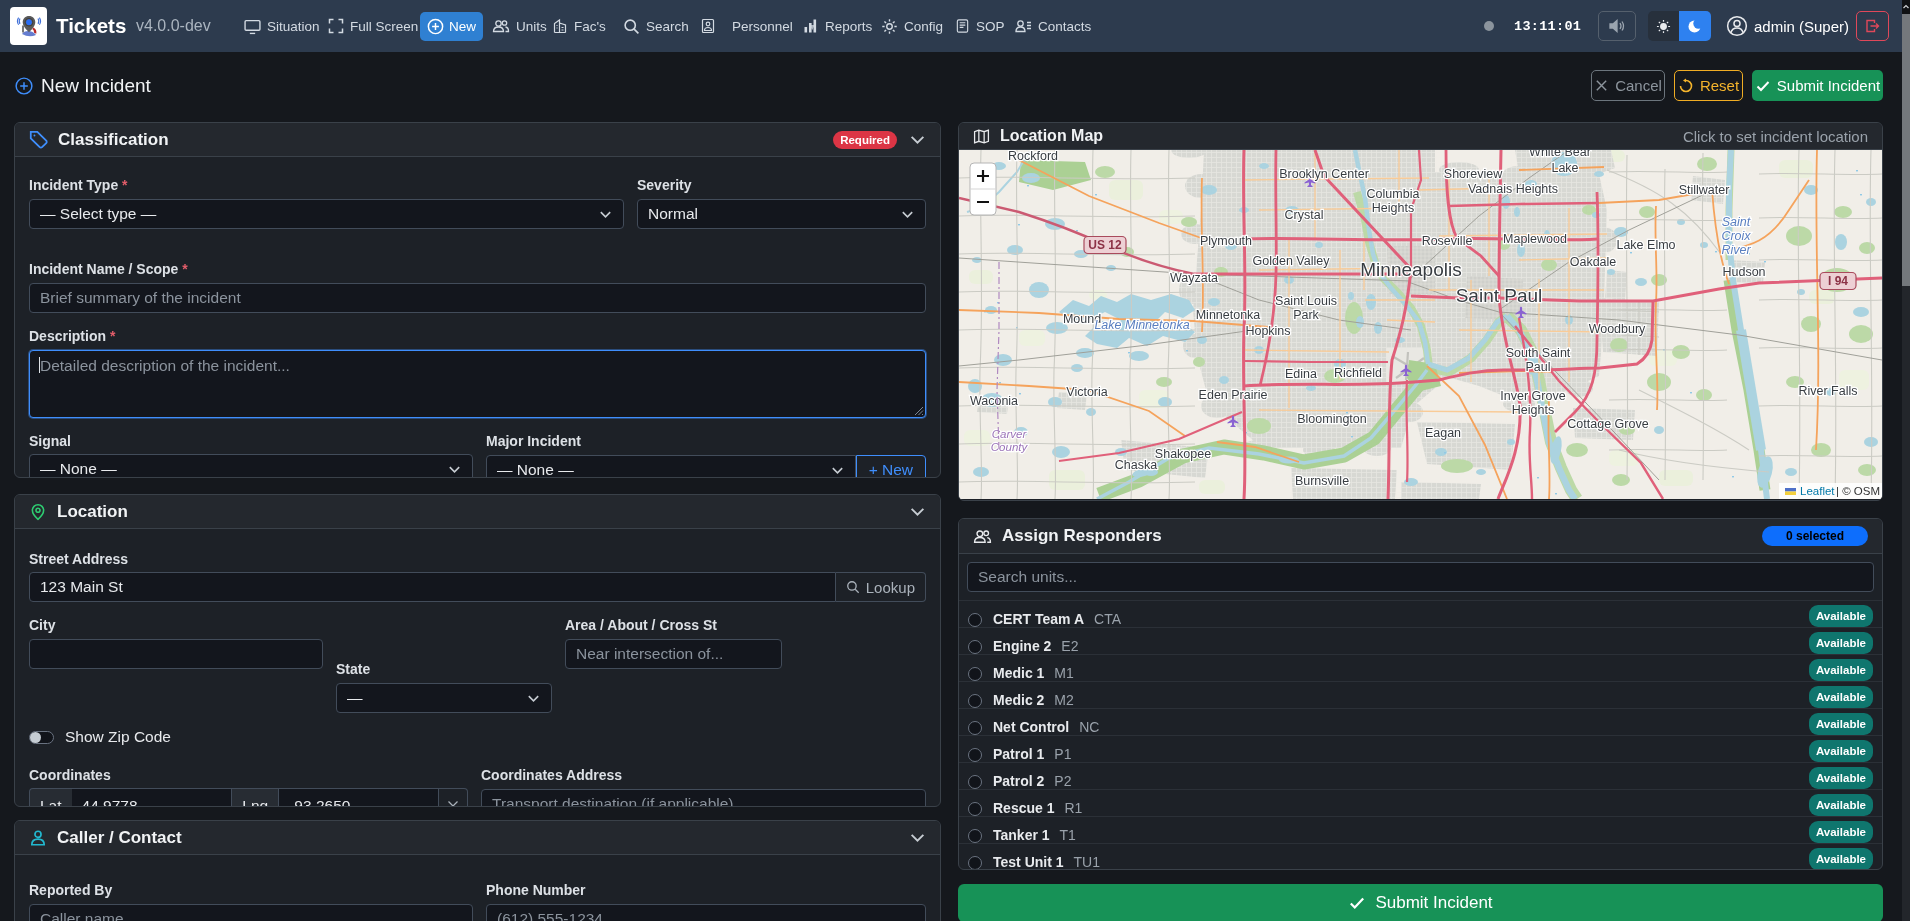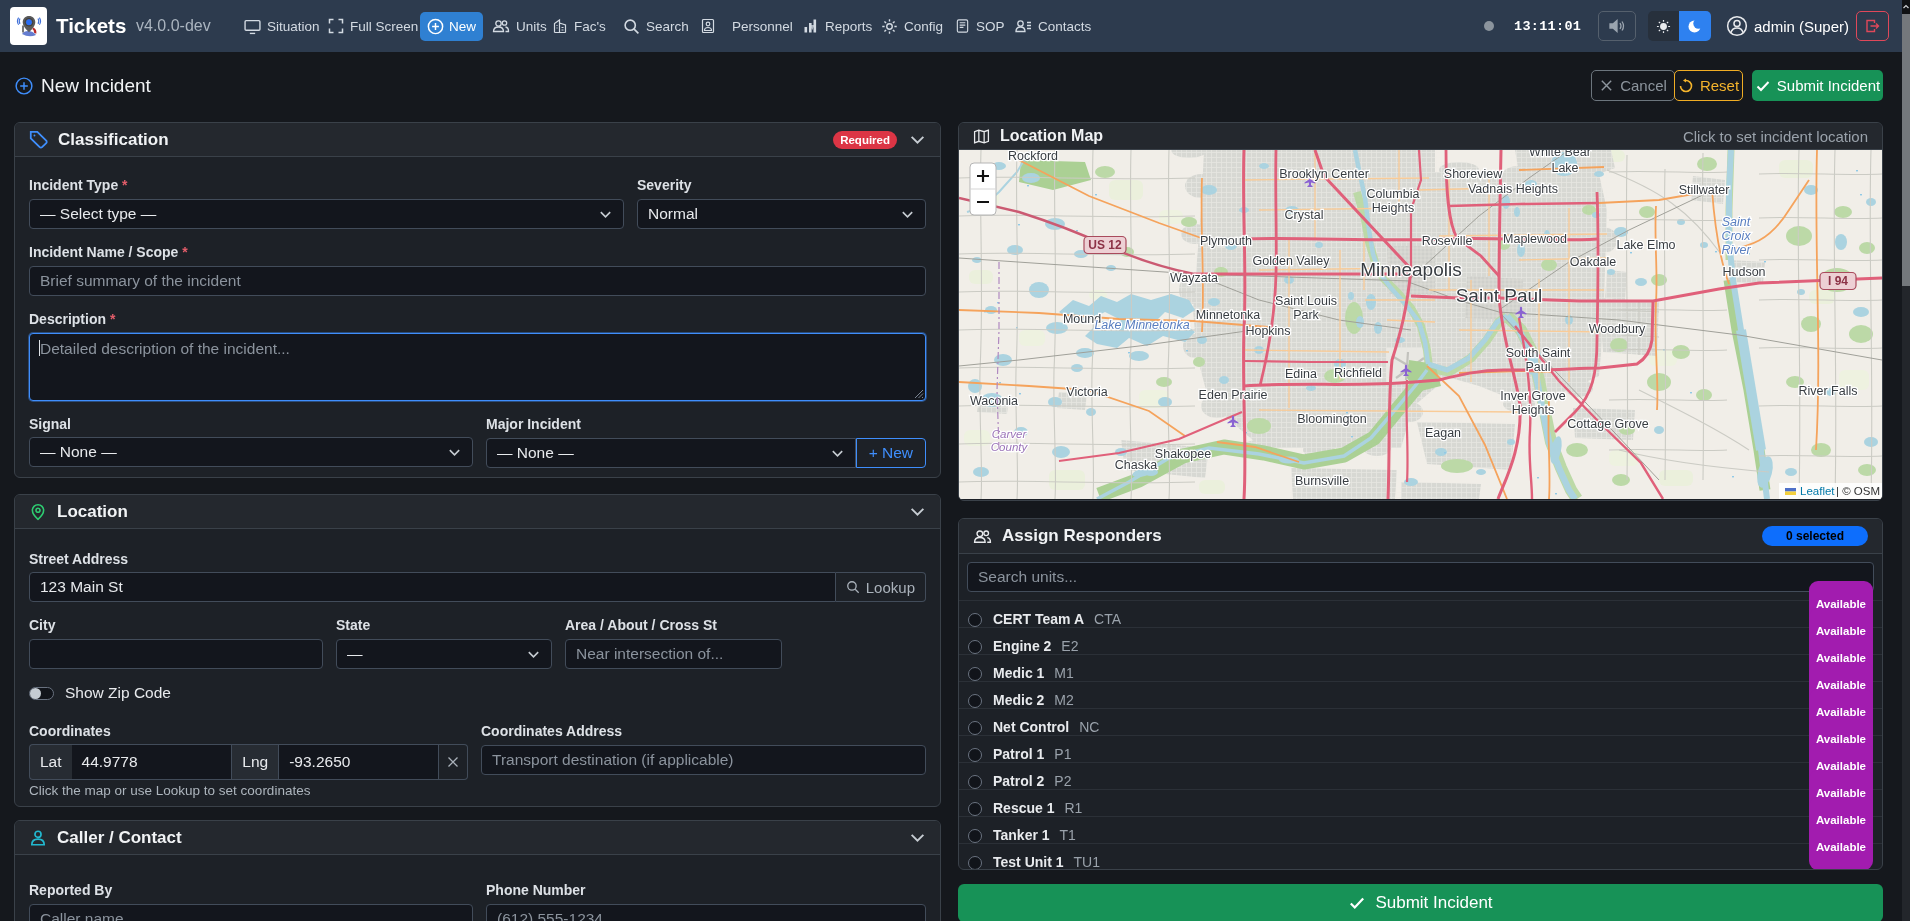--- a/index.html
+++ b/index.html
@@ -22,21 +22,21 @@
 .theme { left:1648px; top:11px !important; height:30px !important; border-radius:5px; overflow:hidden; }
 .theme .sun { width:31px; height:30px; background:#27303c; display:flex; align-items:center; justify-content:center; }
 .theme .moon { width:32px; height:30px; background:#2e81f0; display:flex; align-items:center; justify-content:center; }
 .admin { left:1726px; gap:6px; color:#fff; font-size:15px; }
 .logout { left:1856px; top:11px !important; height:30px !important; width:33px; border:1px solid #e0485a; border-radius:5px; justify-content:center; }
 
 
 .pagehead { position:absolute; left:0; top:52px; width:1910px; height:56px; }
 .ph-title { position:absolute; left:15px; top:23px; display:flex; align-items:center; gap:8px; font-size:19px; color:#f1f3f5; }
 .btn { position:absolute; top:18px; height:31px; display:flex; align-items:center; justify-content:center; gap:6px; border-radius:5px; font-size:15px; }
-.btn-cancel { left:1591px; width:84px; border:1px solid #6c757d; color:#8d959d; }
+.btn-cancel { left:1591px; width:74px; border:1px solid #6c757d; color:#8d959d; }
 .btn-reset { left:1674px; width:69px; border:1px solid #f0ad24; color:#f4b42c; }
 .btn-submit { left:1752px; width:131px; background:#179257; color:#fff; }
 
 
 .col-left { position:absolute; left:14px; top:122px; width:927px; }
 .col-right { position:absolute; left:958px; top:122px; width:925px; }
 .panel { background:#1d2127; border:1px solid #3a4149; border-radius:6px; margin-bottom:16px; overflow:hidden; }
 .panel-h { background:#24282e; border-bottom:1px solid #3a4149; display:flex; align-items:center; padding:0 14px; height:34px; }
 .panel-h .pt { font-size:17px; font-weight:700; color:#f1f3f5; margin-left:10px; }
 .panel-h .right { margin-left:auto; display:flex; align-items:center; gap:12px; }
@@ -63,21 +63,21 @@
 .igroup .addon { background:#272c33; border:1px solid #424c5a; border-left:none; color:#e8eaed; font-size:15.5px; display:flex; align-items:center; padding:0 10px; }
 .igroup .addon.first { border-left:1px solid #424c5a; border-radius:4px 0 0 4px; border-right:none; }
 .igroup .btn-ad { border:1px solid #424c5a; border-left:none; border-radius:0 4px 4px 0; color:#aab2bb; display:flex; align-items:center; gap:6px; font-size:15.5px; padding:0 12px; }
 
 
 .search-inp { margin:8px; width:calc(100% - 16px); }
 .unit { display:flex; align-items:flex-end; height:27px; padding:0 9px; border-top:1px solid #2b3037; font-size:14px; }
 .unit .cb { width:14px; height:14px; border:1px solid #6a7380; border-radius:50%; background:#11141a; margin-right:11px; flex:none; }
 .unit b { color:#e8eaed; font-size:14px; }
 .unit .code { color:#9aa2ab; margin-left:10px; }
-.unit .avail { margin-left:auto; background:#a21caf; color:#fff; font-size:11.5px; font-weight:700; border-radius:9px; padding:17px 7px; }
+.unit .avail { margin-left:auto; background:#0f766e; color:#fff; font-size:11.5px; font-weight:700; border-radius:9px; padding:5px 7px; }
 .badge-sel { background:#0d6efd; color:#000000; font-size:12px; font-weight:700; border-radius:10px; padding:3px 24px; }
 .bigsubmit { position:absolute; left:0; top:762px; width:925px; height:38px; background:#179257; border-radius:6px; color:#fff; font-size:17px; display:flex; align-items:center; justify-content:center; gap:9px; }
 
 
 .sbar { position:absolute; right:0; top:0; width:8px; height:921px; background:#23262b; }
 .sbar .arr { position:absolute; top:0; width:8px; height:14px; background:#101214; text-align:center; }
 .sbar .thumb { position:absolute; top:14px; width:8px; height:272px; background:#74787c; }
 </style>
 </head>
 <body>
@@ -239,21 +239,21 @@
         <div class="grow">
           <label class="f">Severity</label>
           <div class="sel">
               <span>Normal</span>
               <svg width="15" height="15" viewBox="0 0 16 16" fill="none" stroke="#c6ccd2" stroke-width="1.7">
                 <path d="M3 5.5 l5 5 l5 -5"></path>
               </svg>
             </div>
         </div>
       </div>
-      <div style="margin-top:15px;">
+      <div style="margin-top:32px;">
         <label class="f">Incident Name / Scope <span class="red">*</span></label>
         <div class="inp" style="display:flex;align-items:center;">
             <span class="muted">Brief summary of the incident</span>
           </div>
       </div>
       <div style="margin-top:15px;">
         <label class="f">Description <span class="red">*</span></label>
         <div class="inp focusta" style="height:68px;padding:6px 10px;position:relative;"><span style="position:absolute;left:9px;top:6px;width:1px;height:16px;background:#dfe3e8;"></span><span class="muted">Detailed description of the incident...</span><svg width="11" height="11" viewBox="0 0 11 11" style="position:absolute;right:1px;bottom:1px;">
               <path d="M10 2 L2 10 M10 5.5 L5.5 10 M10 9 L9 10" stroke="#7c8694" stroke-width="1"></path>
             </svg></div>
@@ -306,21 +306,21 @@
         <div class="btn-ad" style="font-size:15px;padding:0 10px;"><svg width="14" height="14" viewBox="0 0 16 16" fill="none" stroke="#aab2bb" stroke-width="1.5">
               <circle cx="6.8" cy="6.8" r="4.8"></circle>
               <path d="M10.5 10.5 l4 4"></path>
             </svg>Lookup</div>
       </div>
       <div class="row" style="margin-top:15px;">
         <div style="width:294px;">
             <label class="f">City</label>
             <div class="inp"></div>
           </div>
-        <div style="width:216px;">
+        <div style="width:216px;margin-top:44px;">
             <label class="f">State</label>
             <div class="sel">
               <span>—</span>
               <svg width="15" height="15" viewBox="0 0 16 16" fill="none" stroke="#c6ccd2" stroke-width="1.7">
                 <path d="M3 5.5 l5 5 l5 -5"></path>
               </svg>
             </div>
           </div>
         <div style="width:217px;">
             <label class="f">Area / About / Cross St</label>

